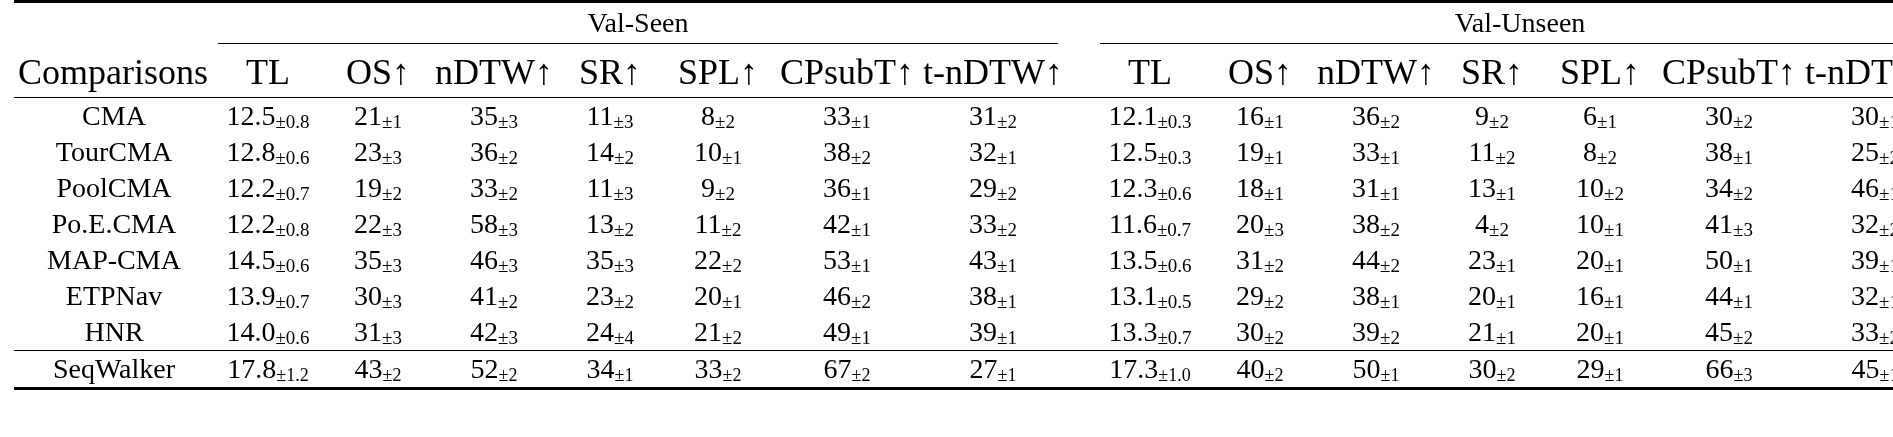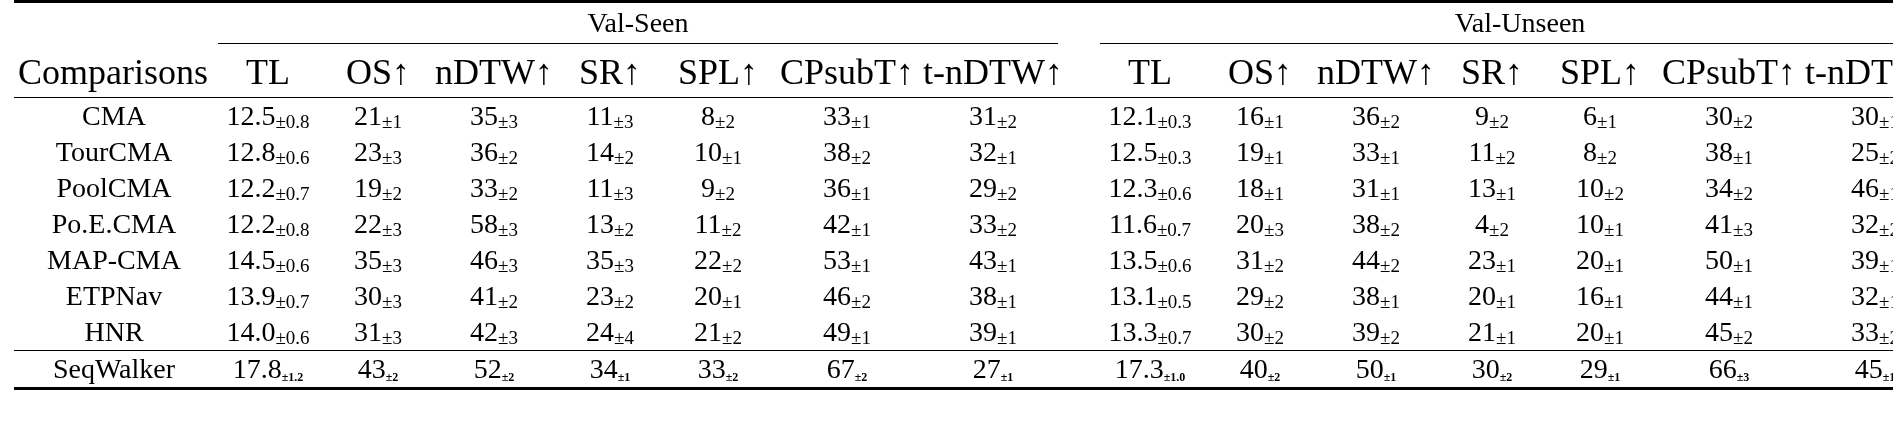--- a/index.html
+++ b/index.html
@@ -92,22 +92,22 @@
     font-weight: normal;
     margin-top: 21px;
   }
   .sub {
     font-size: 19px;
     vertical-align: baseline;
     position: relative;
     top: 3px;
   }
   .bold-row .sub {
-    font-weight: bold;
-    font-size: 12px;
+    font-weight: normal;
+    font-size: 18px;
     margin-top: 25px;
   }
   .gap-col {
     width: 26px;
   }
   .val {
     display: inline-block;
   }
 </style>
 </head>

